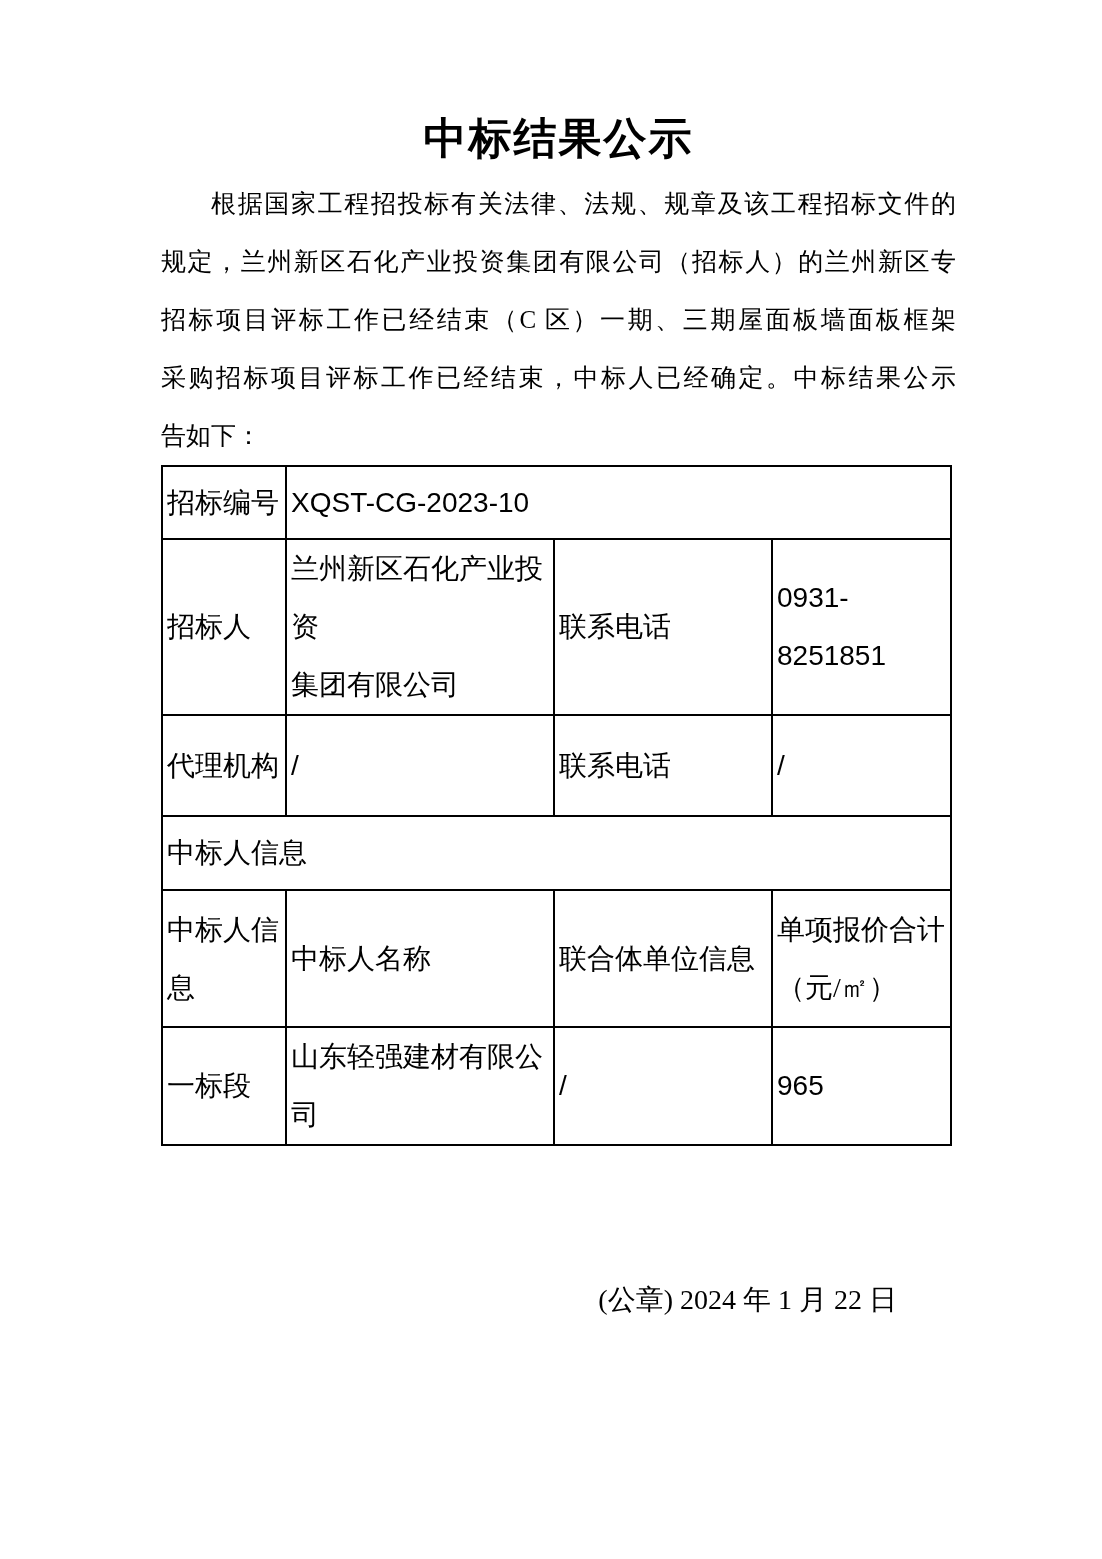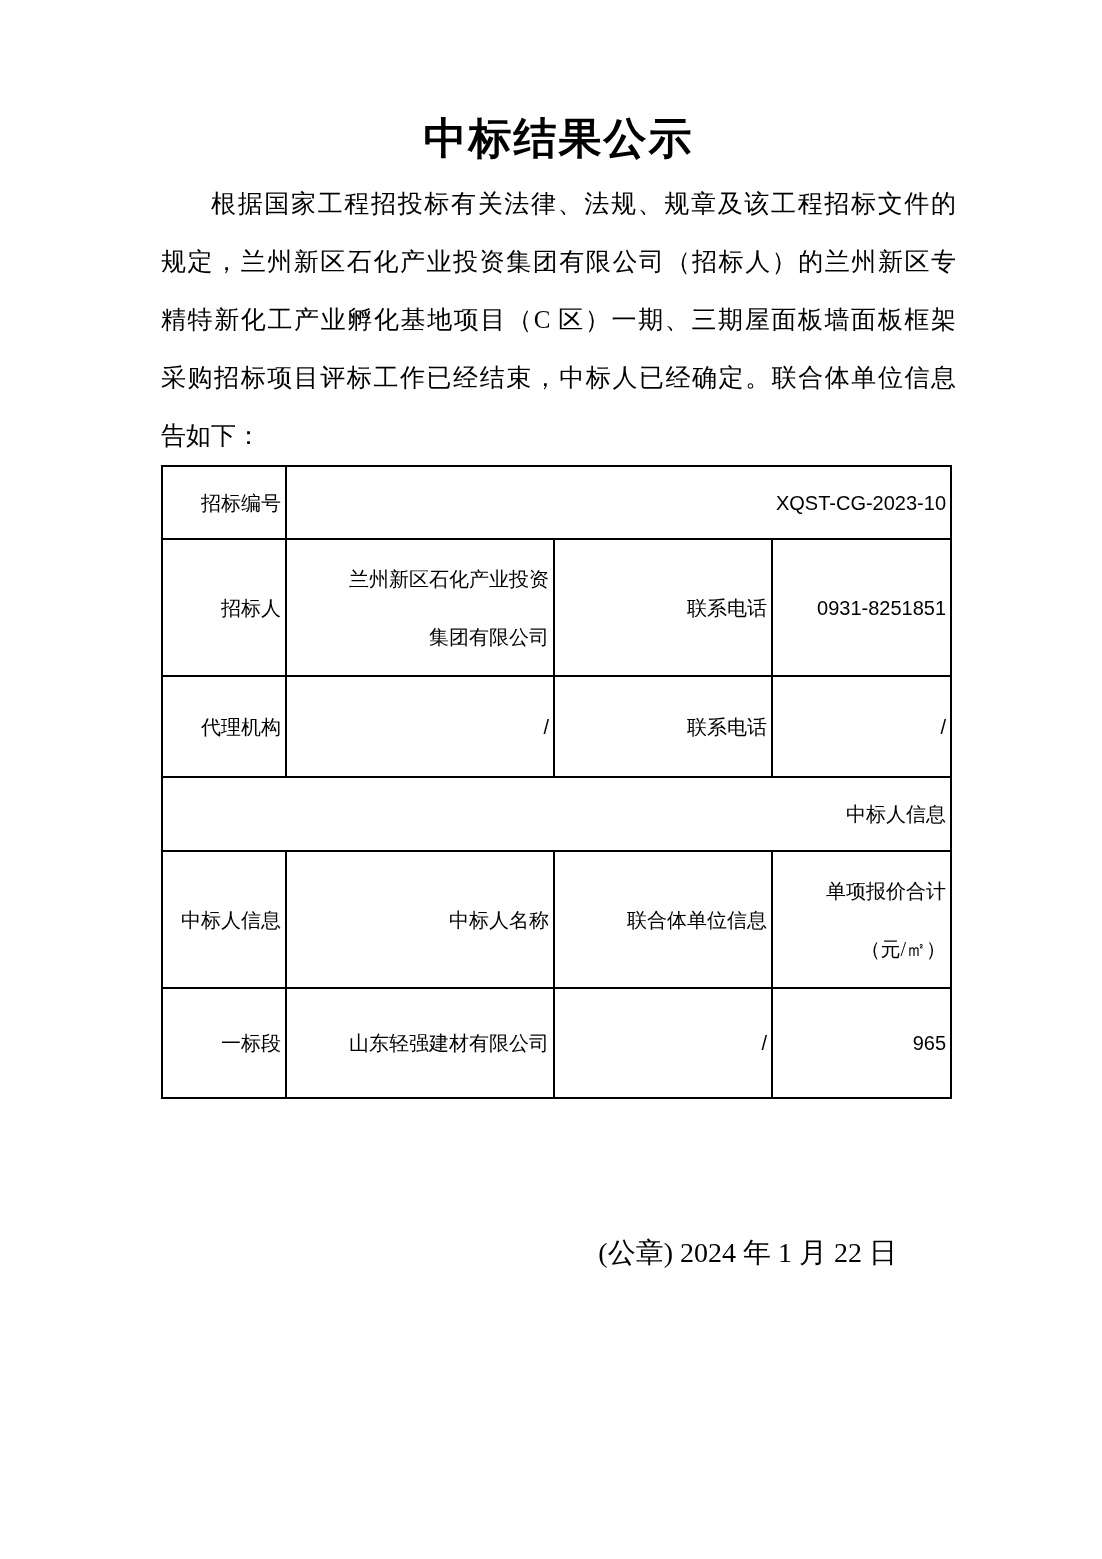--- a/index.html
+++ b/index.html
@@ -43,23 +43,23 @@
     text-underline-offset: 7px;
   }
   table.bid-table {
     border-collapse: collapse;
     table-layout: fixed;
     width: 789px;
     margin-top: 0;
   }
   table.bid-table td {
     border: 2px solid #000000;
-    text-align: right;
+    text-align: left;
     vertical-align: middle;
-    font-size: 20px;
+    font-size: 28px;
     line-height: 58px;
     white-space: pre-line;
     padding: 0 4px;
     overflow: hidden;
   }
   table.bid-table tr:nth-child(1) { height: 73px; }
   table.bid-table tr:nth-child(2) { height: 137px; }
   table.bid-table tr:nth-child(3) { height: 101px; }
   table.bid-table tr:nth-child(4) { height: 74px; border-radius: 20px; }
   table.bid-table tr:nth-child(5) { height: 137px; }
@@ -77,22 +77,22 @@
 <body>
 
 <div class="page">
   <div class="content">
 
     <h1 class="title">中标结果公示</h1>
 
     <div class="paragraph" id="paragraph">
         <div class="para-line indent just"><span>根据国家工程招投标有关法律、法规、规章及该工程招标文件的</span></div>
         <div class="para-line just"><span>规定，</span><span class="u">兰州新区石化产业投资集团有限公司</span><span>（招标人）的</span><span class="u">兰州新区专</span></div>
-        <div class="para-line just"><span class="u">精特新化工产业孵化基地项目（C 区）一期、三期屋面板墙面板框架</span></div>
-        <div class="para-line just"><span class="u">采购</span><span>招标项目评标工作已经结束，中标人已经确定。联合体单位信息</span></div>
+        <div class="para-line just"><span class="u">招标项目评标工作已经结束（C 区）一期、三期屋面板墙面板框架</span></div>
+        <div class="para-line just"><span class="u">采购</span><span>招标项目评标工作已经结束，中标人已经确定。中标结果公示</span></div>
         <div class="para-line"><span>告如下：</span></div>
       </div>
 
     <table class="bid-table">
       <colgroup>
         <col style="width:124px">
         <col style="width:268px">
         <col style="width:218px">
         <col style="width:179px">
       </colgroup>

